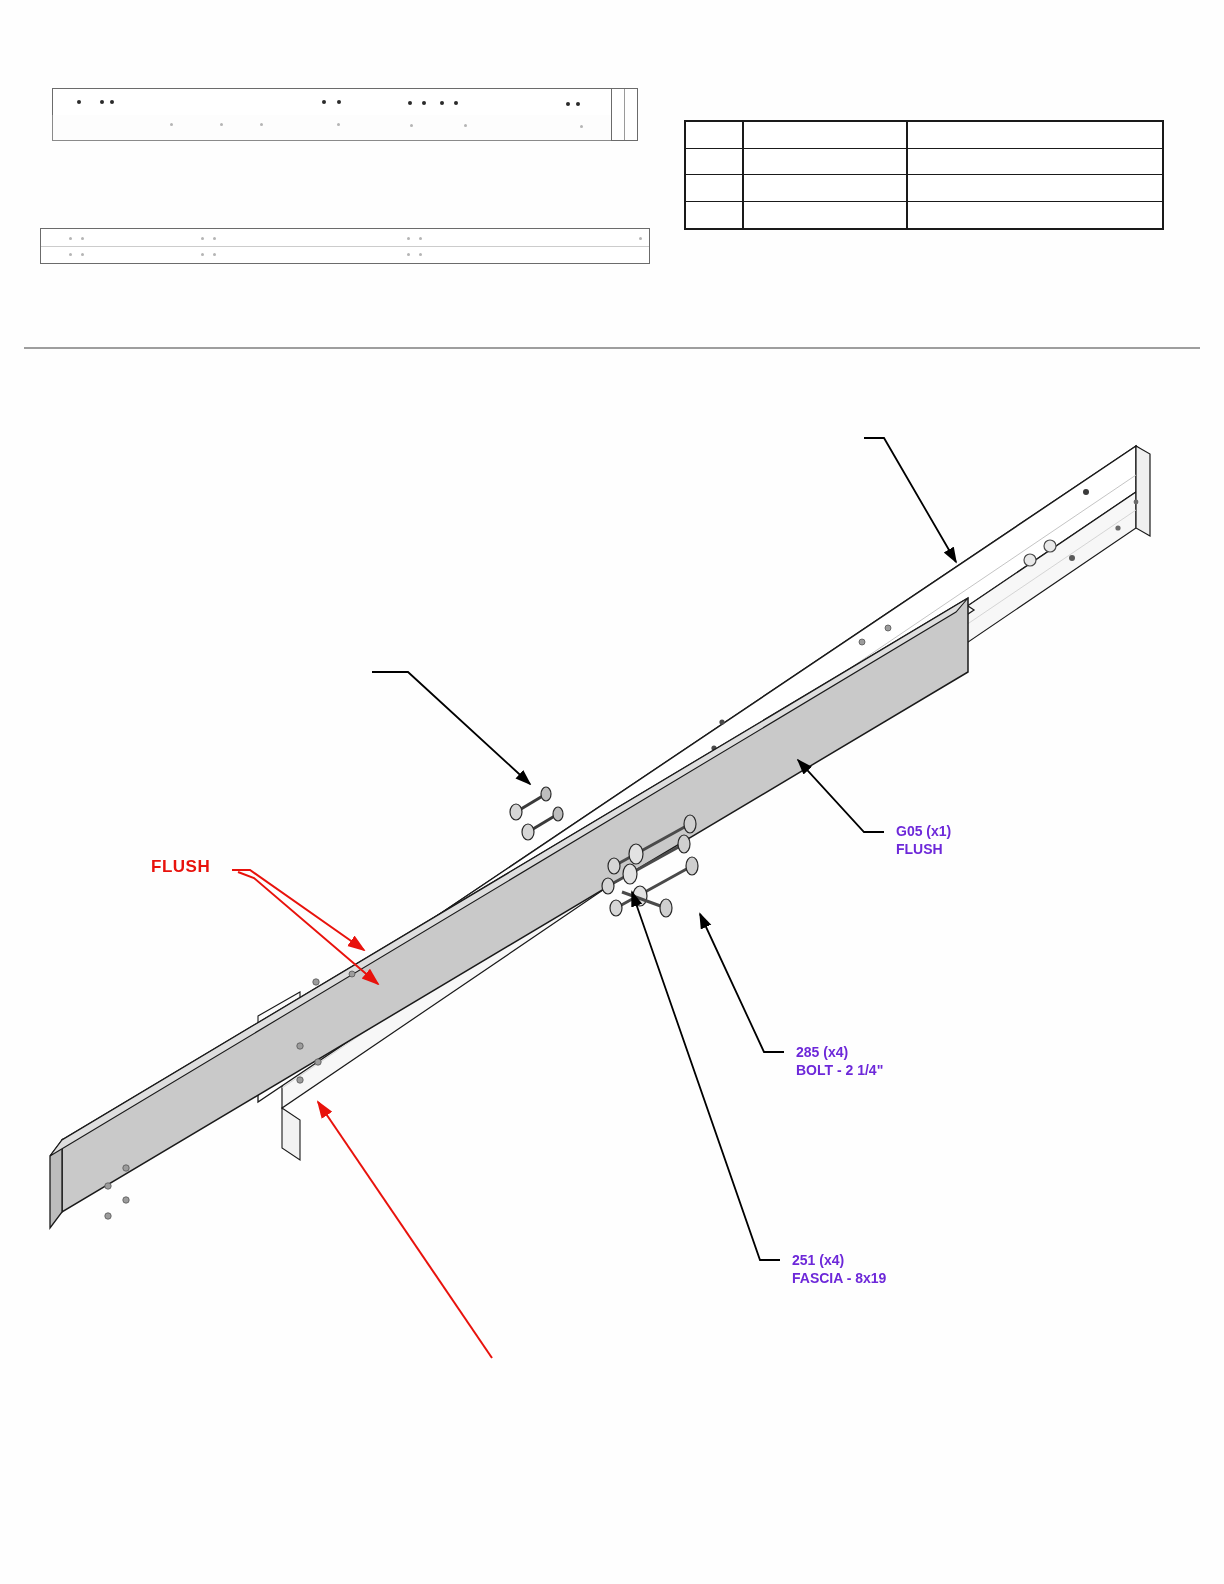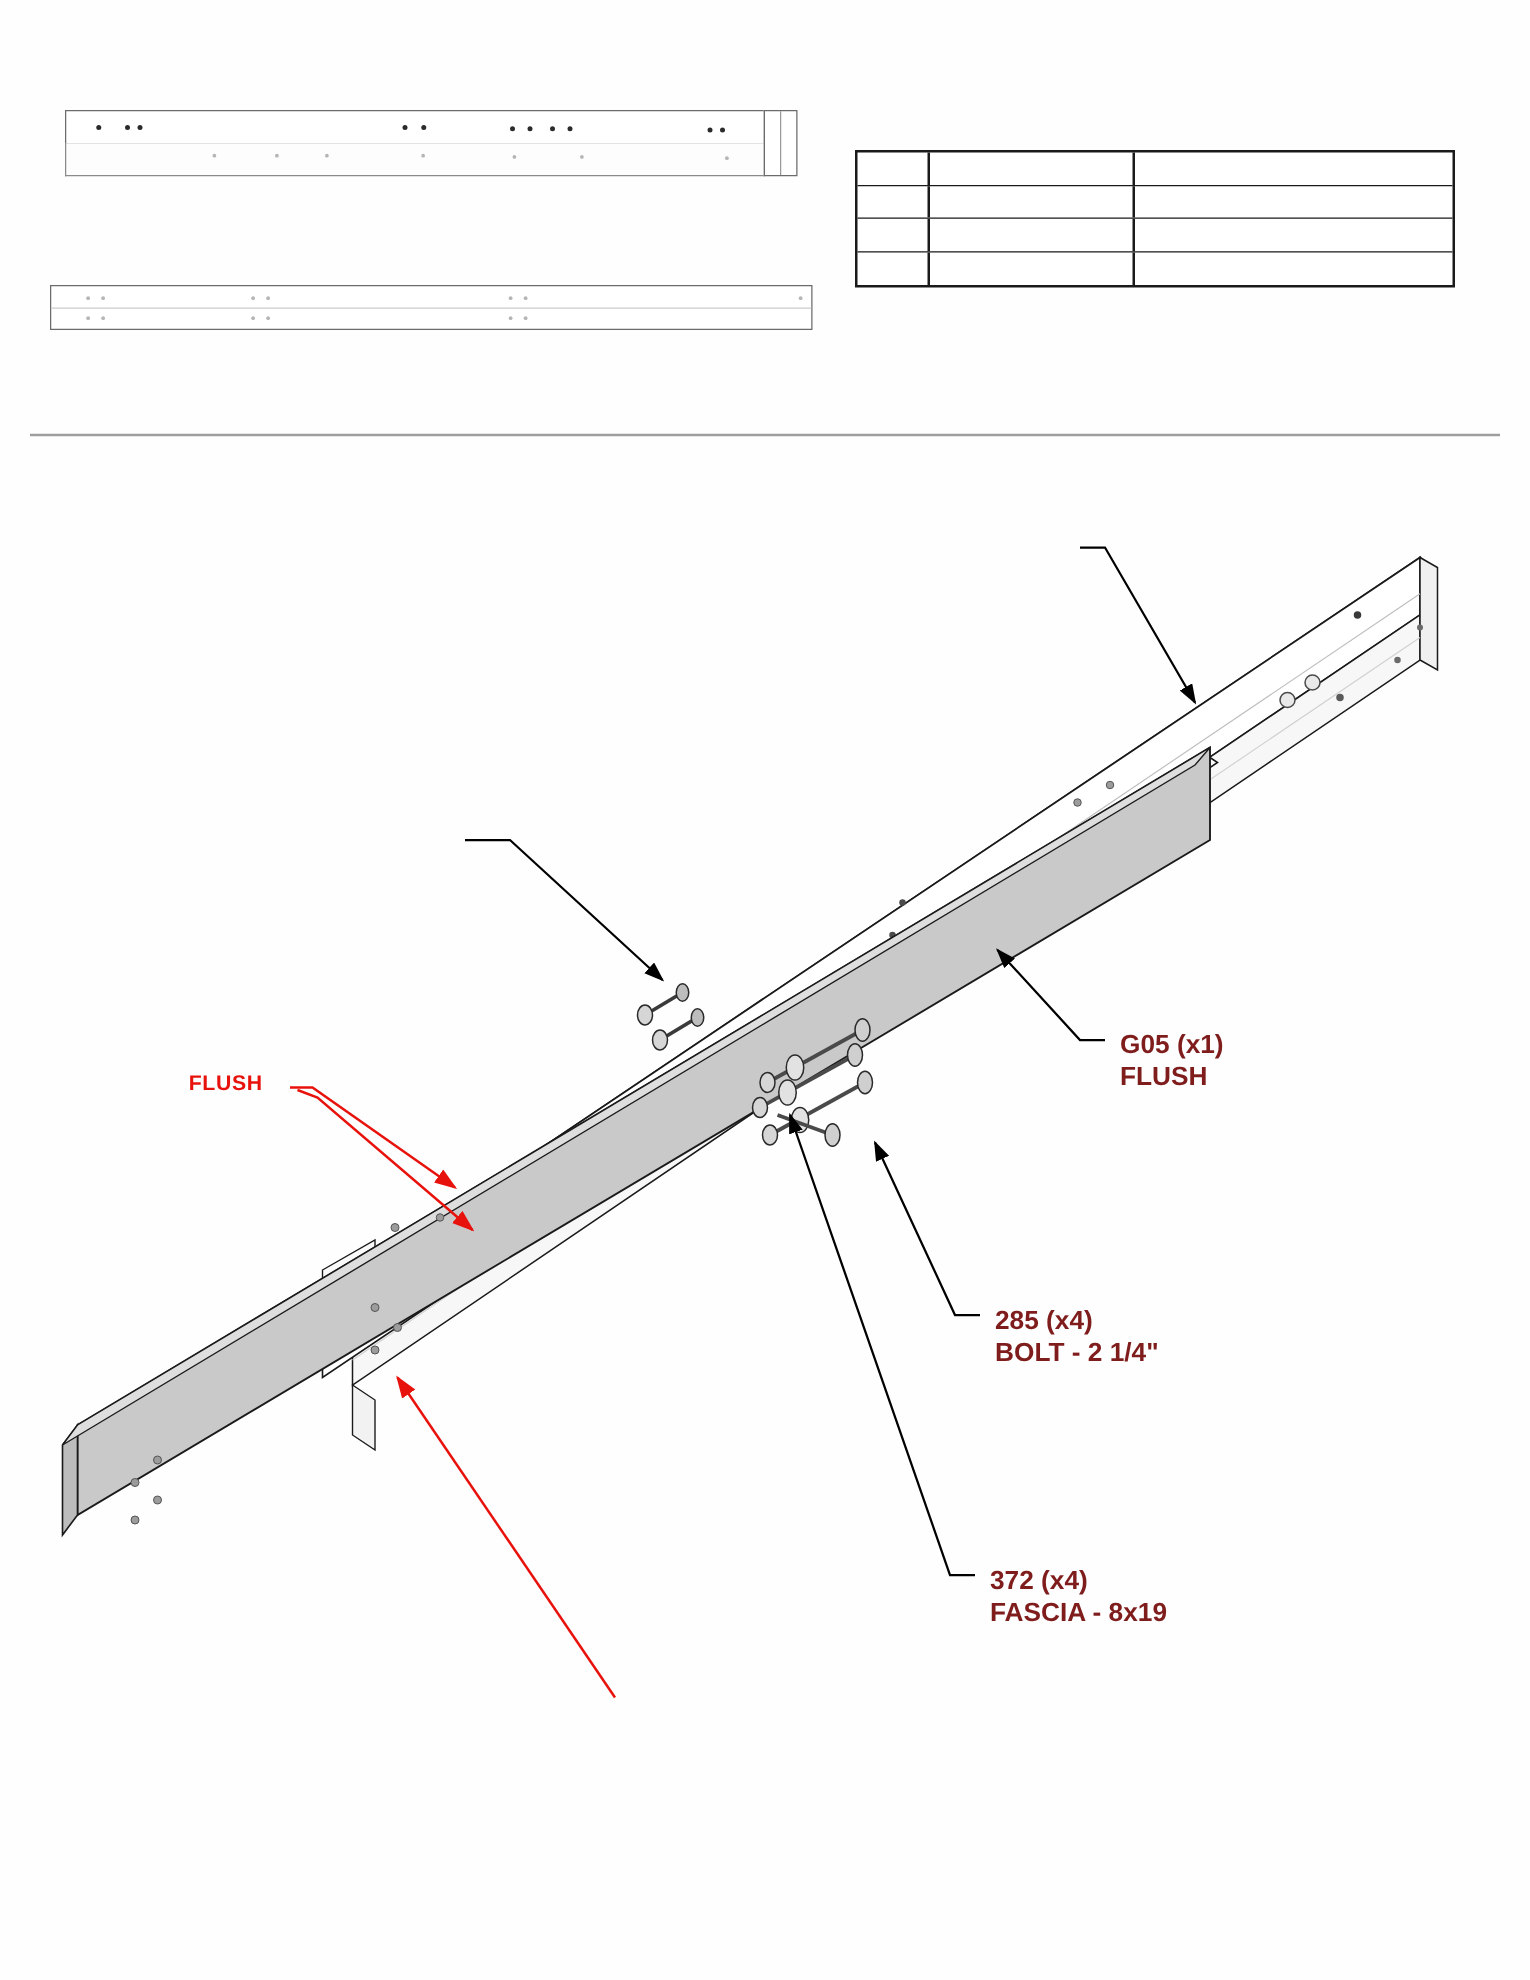--- a/index.html
+++ b/index.html
@@ -178,23 +178,23 @@
     width: 1224px;
     height: 1000px;
   }
   .iso svg {
     display: block;
   }
 
   
   .callout {
     position: absolute;
-    font-size: 21px;
+    font-size: 14px;
     font-weight: bold;
-    color: #7f1d1d;
+    color: #6d28d9;
     line-height: 1.25;
     white-space: nowrap;
   }
   .callout .l2 { display: block; }
 
   .flush-label {
     position: absolute;
     left: 151px;
     top: 857px;
     font-size: 17px;
@@ -437,17 +437,17 @@
     <span>G05 (x1)</span>
     <span class="l2">FLUSH</span>
   </div>
 
   <div class="callout label-205">
     <span>285 (x4)</span>
     <span class="l2">BOLT - 2 1/4"</span>
   </div>
 
   <div class="callout label-198">
-    <span>372 (x4)</span>
+    <span>251 (x4)</span>
     <span class="l2">FASCIA - 8x19</span>
   </div>
 
 </div>
 
 </body></html>

